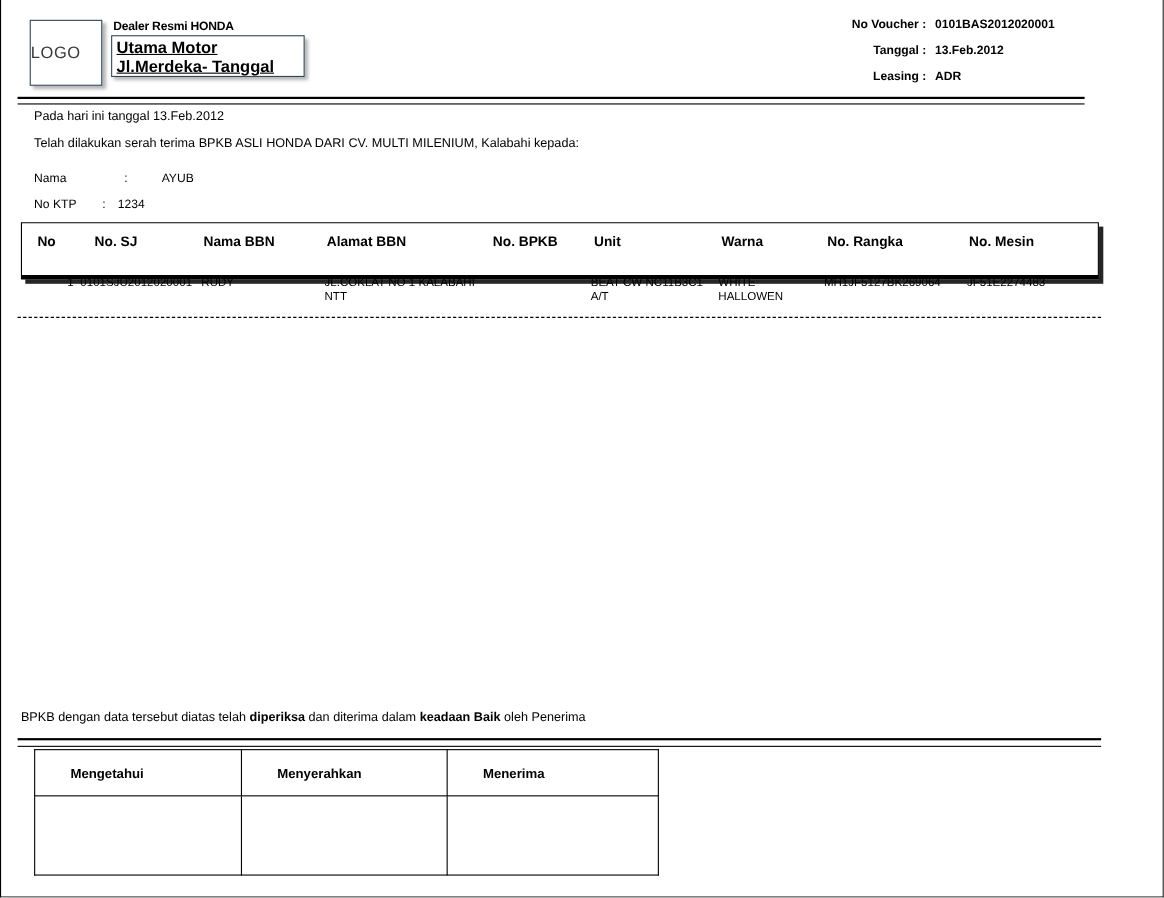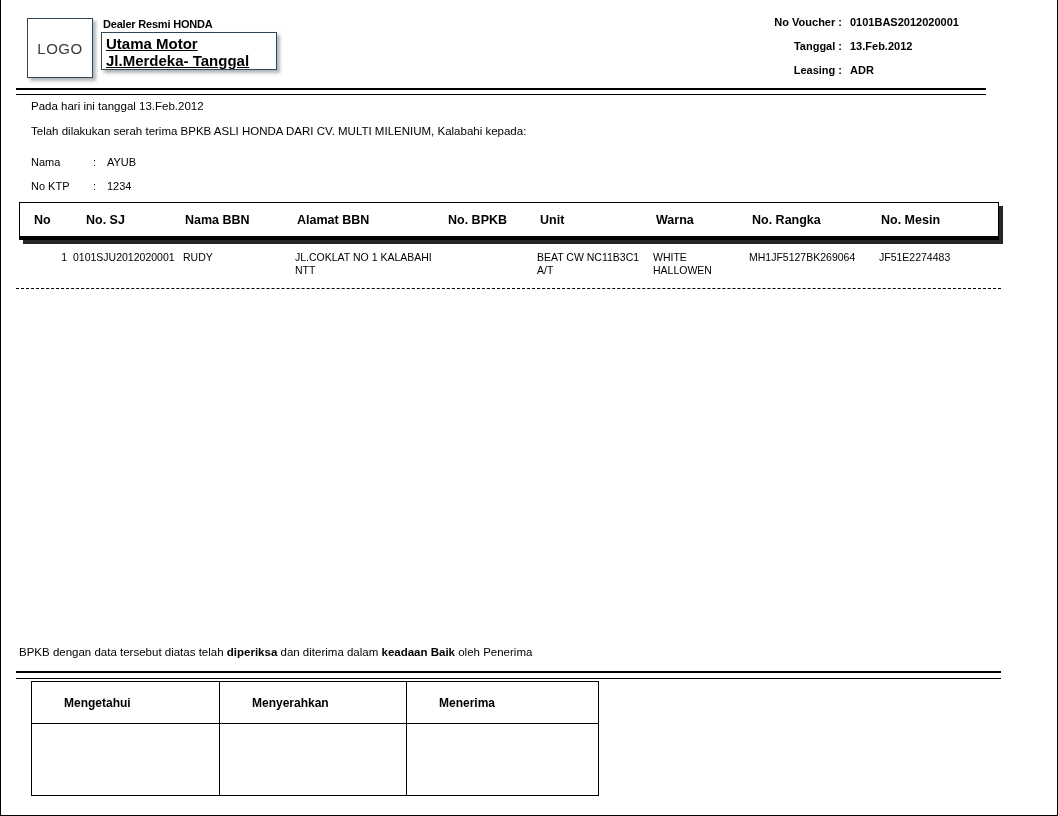--- a/index.html
+++ b/index.html
@@ -32,21 +32,20 @@
   }
   .logo-box {
     position: absolute;
     left: 26px; top: 18px;
     width: 64px; height: 58px;
     border: 1px solid #2f4858;
     background: #fff;
     box-shadow: 3px 3px 3px rgba(120,120,120,0.55);
     display: flex;
     align-items: center;
-    justify-content: center;
     font-size: 15px;
     color: #3a3a3a;
     letter-spacing: .5px;
   }
   .dealer-line {
     position: absolute;
     left: 102px; top: 18px;
     font-size: 11px;
     font-weight: bold;
     letter-spacing: -0.2px;
@@ -110,32 +109,32 @@
   }
   #intro-date   { top: 100px; }
   #intro-body   { top: 125px; }
 
   .field-row {
     position: absolute;
     left: 30px;
     font-size: 11px;
     display: flex;
   }
-  #field-nama { top: 156px; }
+  #field-nama { top: 156px; gap: 20px; }
   #field-ktp  { top: 180px; }
   .field-label { width: 62px; }
   .field-colon { width: 14px; }
   .field-value { white-space: nowrap; }
 
   
   .thead-box {
     position: absolute;
     left: 18px; top: 202px;
     width: 980px;
-    height: 38px;
+    height: 52px;
     box-sizing: border-box;
     border: 1px solid #000;
     border-bottom: 4px solid #000;
     background: #fff;
     box-shadow: 4px 4px 0 rgba(0,0,0,0.85);
   }
   .thead-box .cell {
     position: absolute;
     top: 10px;
     font-size: 12.5px;

